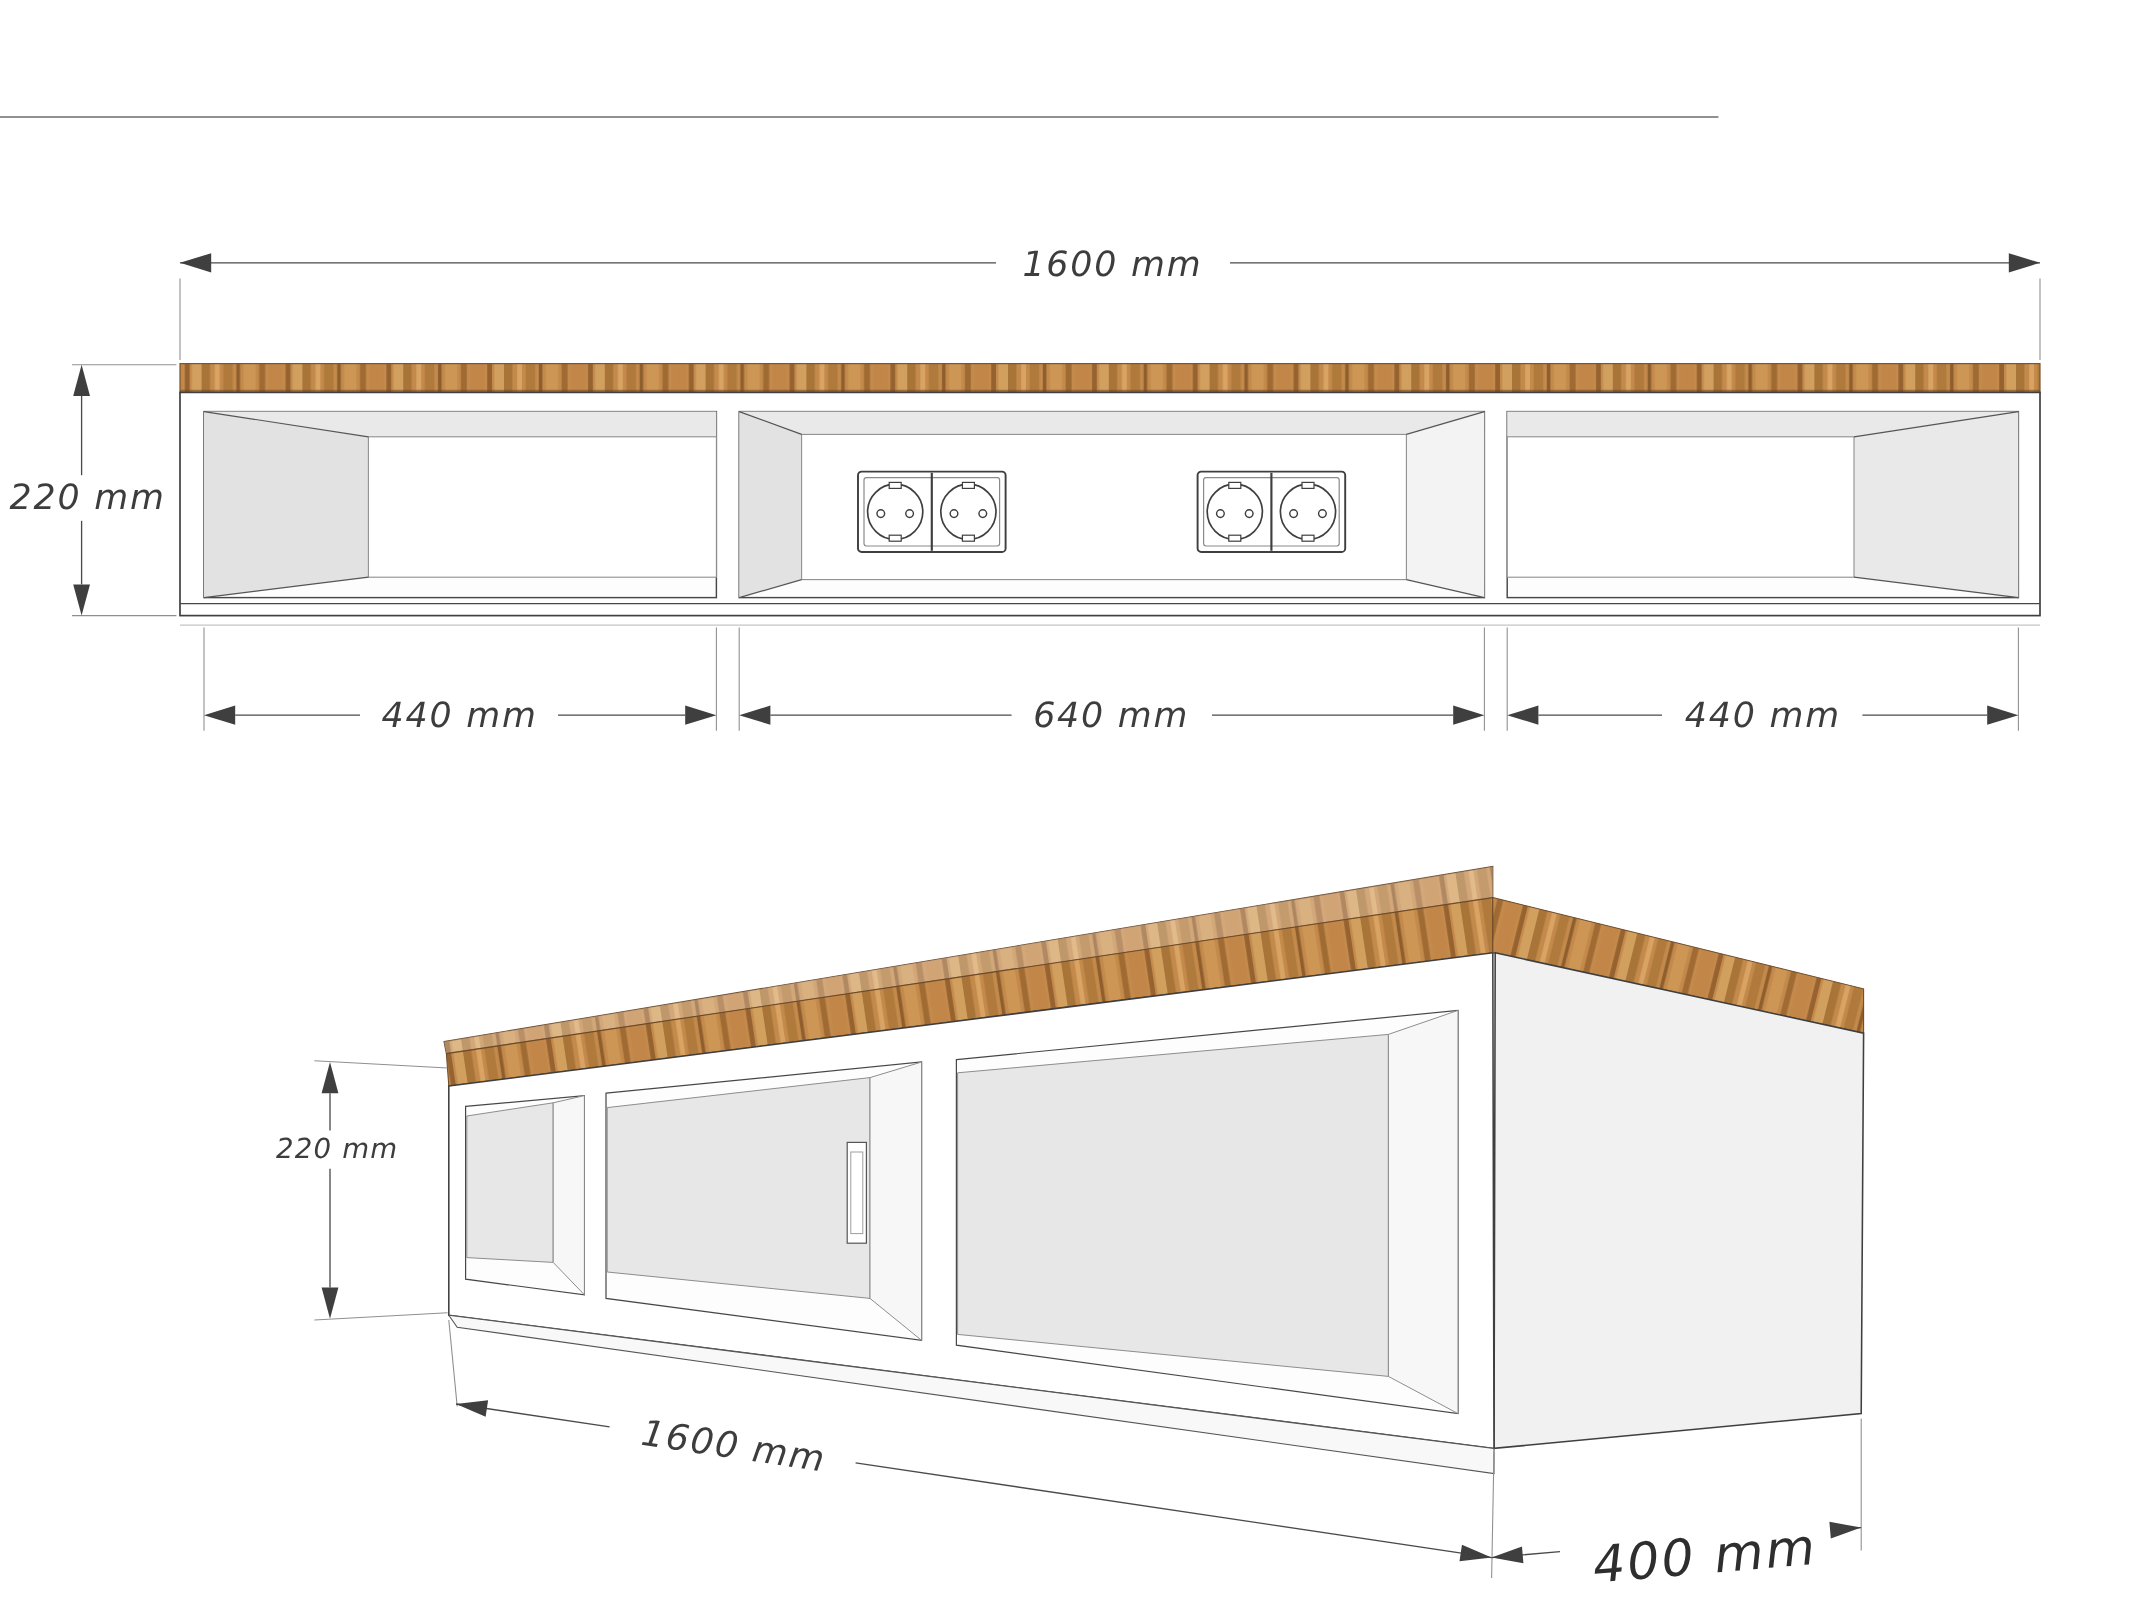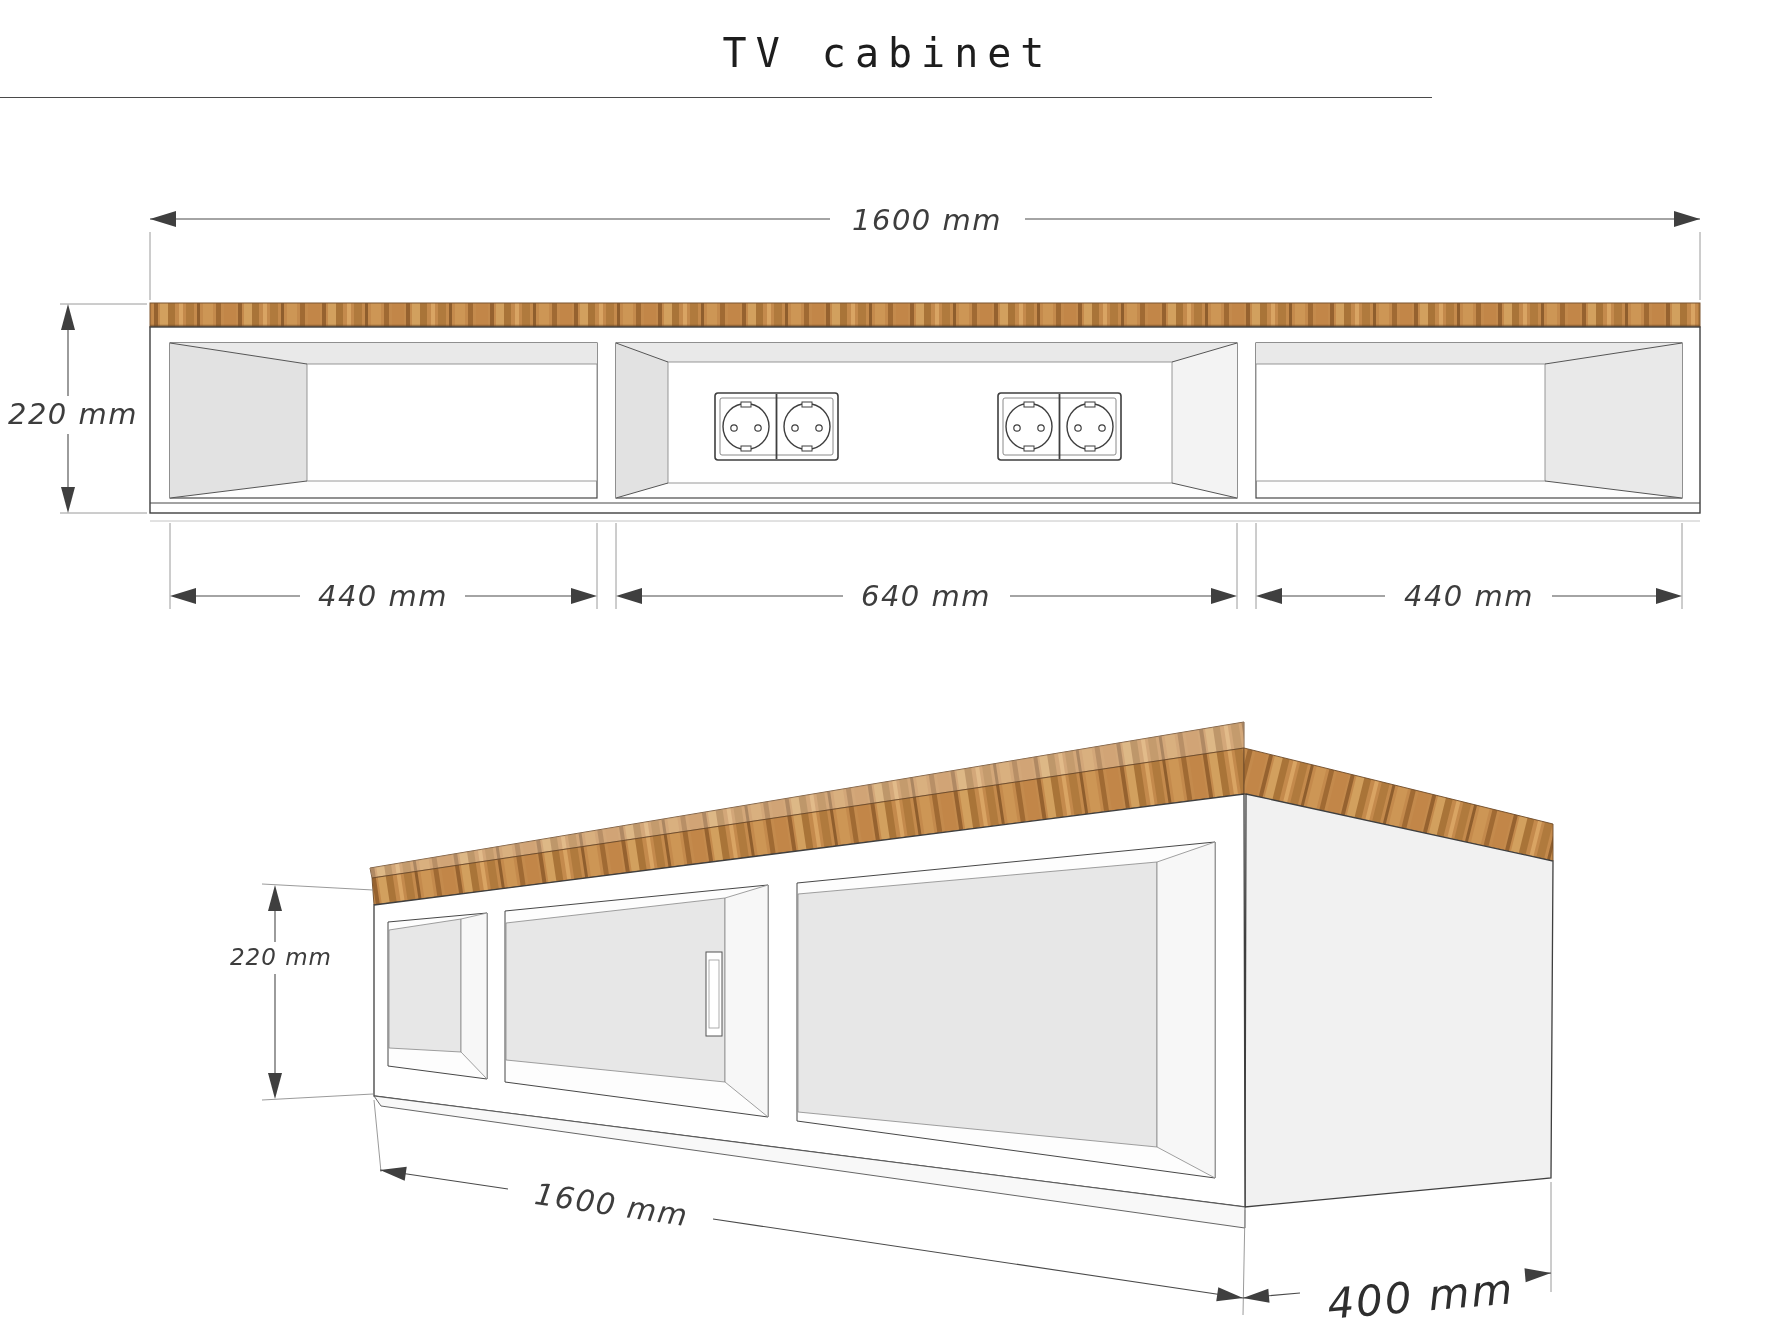--- a/index.html
+++ b/index.html
@@ -18,21 +18,20 @@
   .ext{stroke:#8f8f8f;stroke-width:0.9;}
   .dimline{stroke:#4a4a4a;stroke-width:1.1;}
   .arr{fill:#3f3f3f;}
   .edge{stroke:#474747;stroke-width:1;fill:none;}
 </style>
 </head>
 <body>
 
 <div class="stage">
 
-  <div class="title">TV cabinet</div>
   <div class="title-rule"></div>
 
   <svg width="1776" height="1332" viewBox="0 0 1776 1332">
     <defs>
       <g id="grainTile">
         <rect width="84" height="60" fill="#c48a4c"></rect>
         <rect x="0" width="7" height="60" fill="#a97438"></rect>
         <rect x="11" width="4" height="60" fill="#d9a463"></rect>
         <rect x="18" width="8" height="60" fill="#b07a3d"></rect>
         <rect x="29" width="3" height="60" fill="#8f5e2d"></rect>

